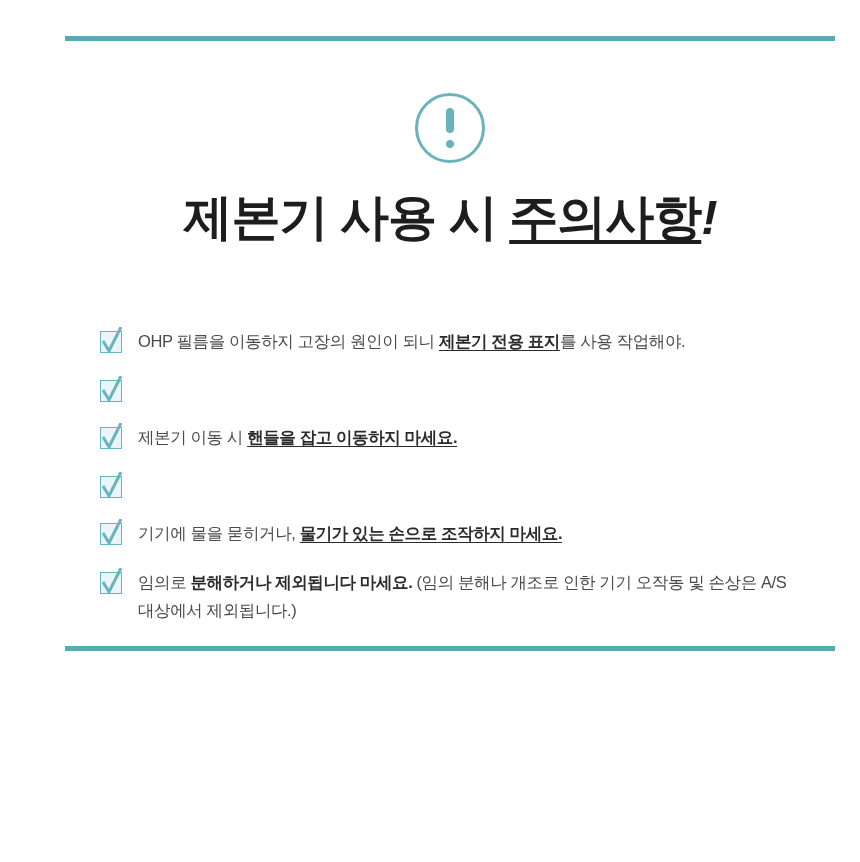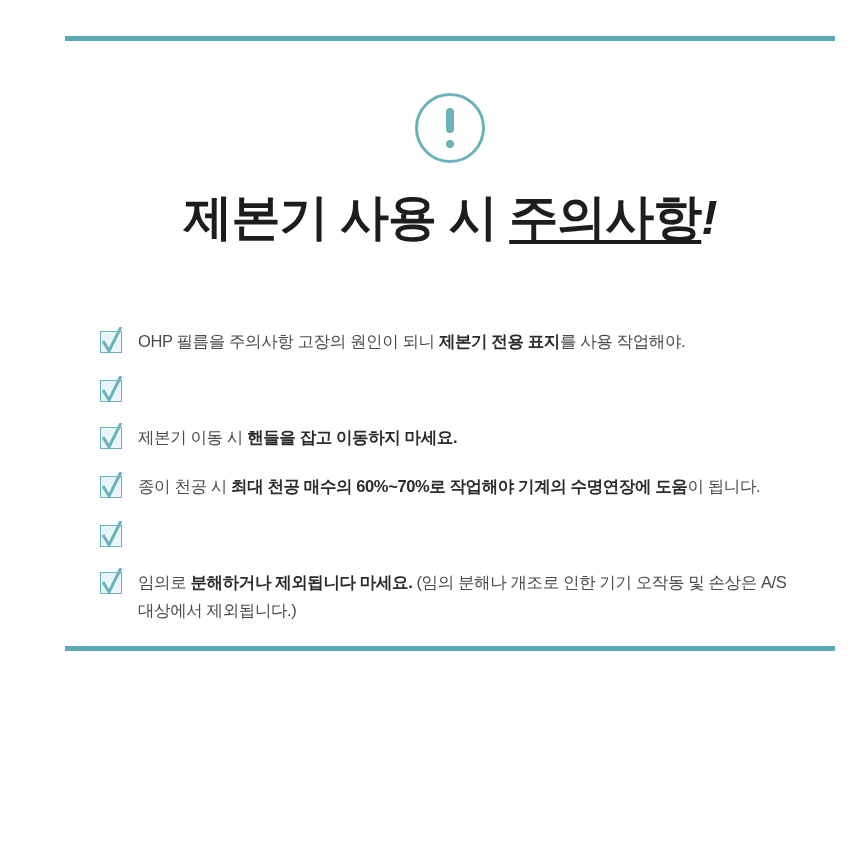--- a/index.html
+++ b/index.html
@@ -122,20 +122,21 @@
     color: #4a4a4a;
     letter-spacing: -0.4px;
   }
   .item-text b {
     color: #2b2b2b;
     font-weight: bold;
   }
   .item-text .bu {
     font-weight: bold;
     color: #2b2b2b;
+    text-decoration: underline;
     text-underline-offset: 3px;
   }
 </style>
 </head>
 <body>
 
 <div class="page">
 
   <div class="rule top"></div>
 
@@ -147,21 +148,21 @@
     <span class="plain">제본기 사용 시 </span><span class="underlined">주의사항</span><span class="bang-mark">!</span>
   </h1>
 
   <div class="list">
       <div class="item">
         <span class="check-box">
           <svg width="24" height="30" viewBox="0 0 24 30">
             <path d="M3 14 L9 24 L21 0" fill="none" stroke="#6ab3bd" stroke-width="3"></path>
           </svg>
         </span>
-        <div class="item-text"><span><span>OHP 필름을 주의사항 고장의 원인이 되니 </span></span><span><span class="bu">제본기 전용 표지</span></span><span><span>를 사용 작업해야.</span></span></div>
+        <div class="item-text"><span><span>OHP 필름을 이동하지 고장의 원인이 되니 </span></span><span><span class="bu">제본기 전용 표지</span></span><span><span>를 사용 작업해야.</span></span></div>
       </div>
       <div class="item">
         <span class="check-box">
           <svg width="24" height="30" viewBox="0 0 24 30">
             <path d="M3 14 L9 24 L21 0" fill="none" stroke="#6ab3bd" stroke-width="3"></path>
           </svg>
         </span>
       </div>
       <div class="item">
         <span class="check-box">
@@ -170,28 +171,28 @@
           </svg>
         </span>
         <div class="item-text"><span><span>제본기 이동 시 </span></span><span><span class="bu">핸들을 잡고 이동하지 마세요.</span></span></div>
       </div>
       <div class="item">
         <span class="check-box">
           <svg width="24" height="30" viewBox="0 0 24 30">
             <path d="M3 14 L9 24 L21 0" fill="none" stroke="#6ab3bd" stroke-width="3"></path>
           </svg>
         </span>
-        <div class="item-text"><span><span>종이 천공 시 </span></span><span><span class="bu">최대 천공 매수의 60%~70%로 작업해야 기계의 수명연장에 도움</span></span><span><span>이 됩니다.</span></span></div>
-      </div>
-      <div class="item">
-        <span class="check-box">
-          <svg width="24" height="30" viewBox="0 0 24 30">
-            <path d="M3 14 L9 24 L21 0" fill="none" stroke="#6ab3bd" stroke-width="3"></path>
-          </svg>
-        </span>
+      </div>
+      <div class="item">
+        <span class="check-box">
+          <svg width="24" height="30" viewBox="0 0 24 30">
+            <path d="M3 14 L9 24 L21 0" fill="none" stroke="#6ab3bd" stroke-width="3"></path>
+          </svg>
+        </span>
+        <div class="item-text"><span><span>기기에 물을 묻히거나, </span></span><span><span class="bu">물기가 있는 손으로 조작하지 마세요.</span></span></div>
       </div>
       <div class="item">
         <span class="check-box">
           <svg width="24" height="30" viewBox="0 0 24 30">
             <path d="M3 14 L9 24 L21 0" fill="none" stroke="#6ab3bd" stroke-width="3"></path>
           </svg>
         </span>
         <div class="item-text"><span><span>임의로 </span></span><span><b>분해하거나 제외됩니다 마세요.</b></span><span><span> (임의 분해나 개조로 인한 기기 오작동 및 손상은 A/S 대상에서 제외됩니다.)</span></span></div>
       </div>
     </div>

